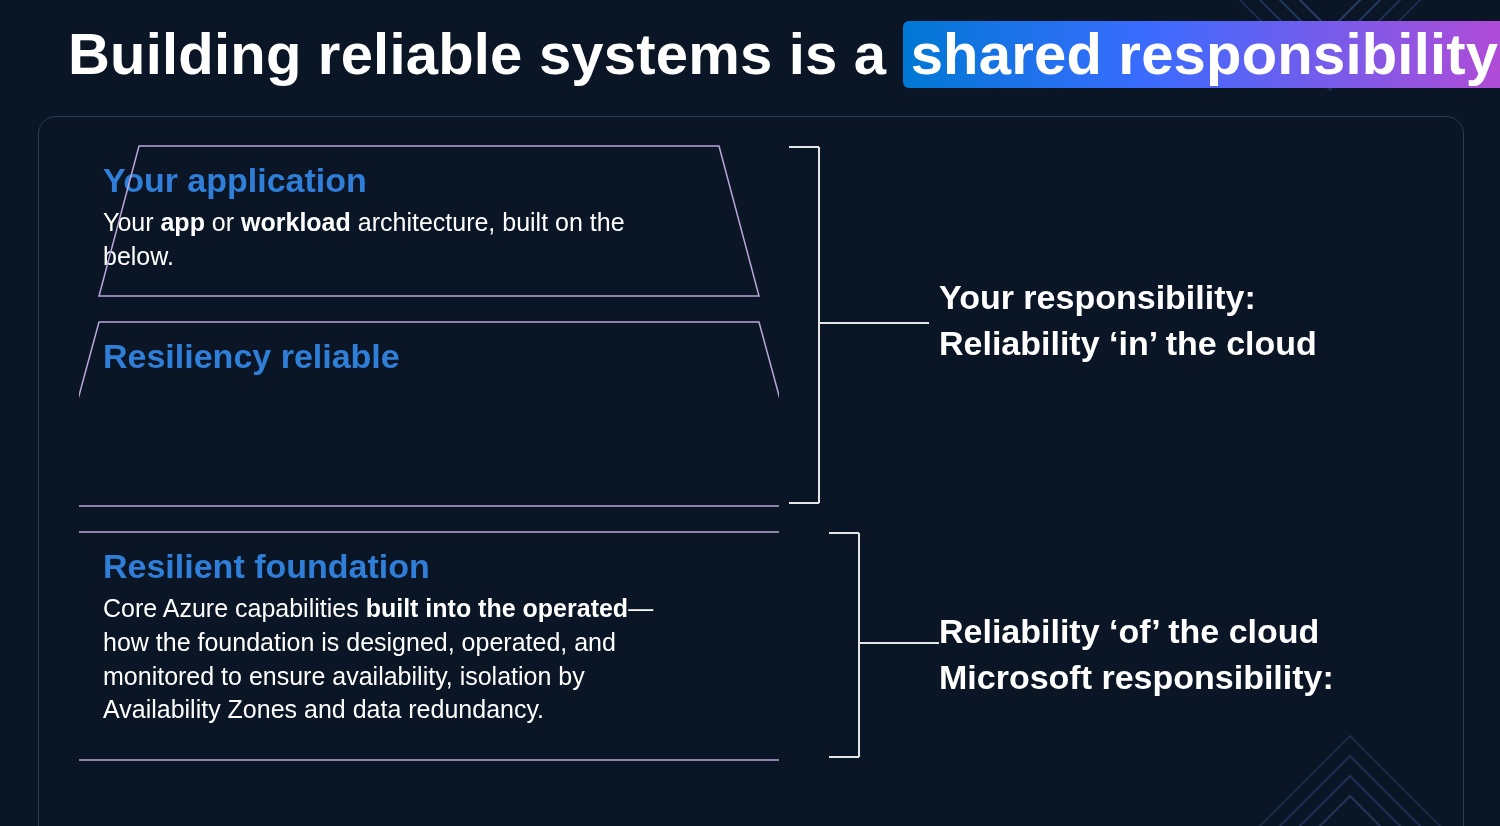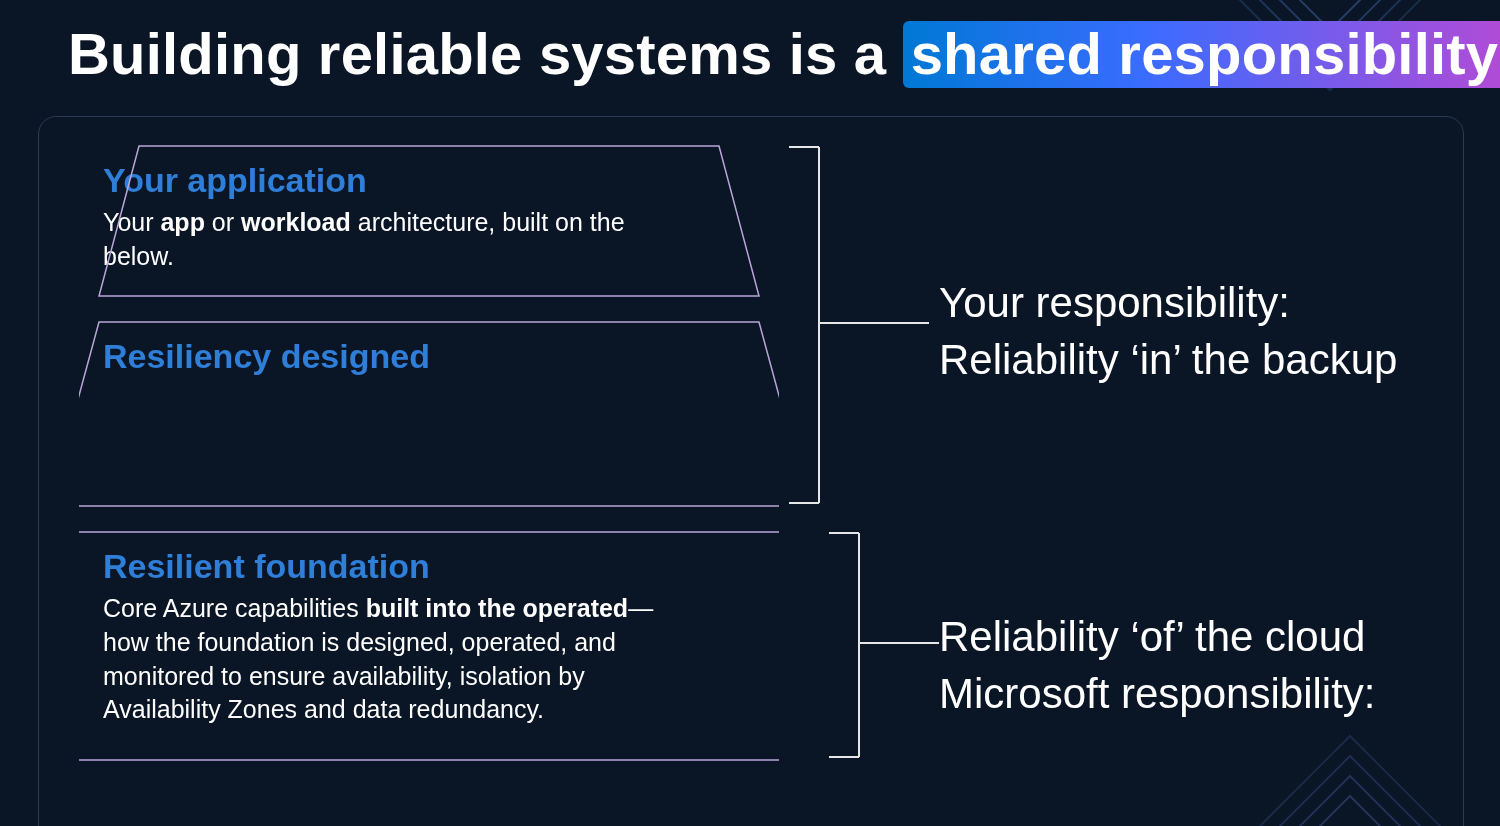--- a/index.html
+++ b/index.html
@@ -74,22 +74,22 @@
   .box1 { height: 152px; }
   .box2 { height: 186px; }
   .box3 { height: 230px; }
 
   .bracket {
     position: absolute;
     pointer-events: none;
   }
   .label {
     position: absolute;
-    font-size: 42px;
-    font-weight: 400;
+    font-size: 34px;
+    font-weight: 700;
     line-height: 1.35;
   }
 </style>
 </head>
 <body>
 
 <div class="bg-decor" style="top:-40px; right:-40px;">
   <svg width="420" height="260" viewBox="0 0 420 260">
     <g fill="none" stroke-width="2">
       <path d="M60 -20 L210 130 L360 -20" stroke="#24406a" opacity="0.6"></path>
@@ -124,40 +124,40 @@
         <polygon points="60,1 640,1 680,151 20,151" fill="none" stroke="#b9a6d8" stroke-width="1.5"></polygon>
       </svg>
       <h2>Your application</h2>
       <p>Your <b>app</b> or <b>workload</b> architecture, built on the below.</p>
     </div>
 
     <div class="box box2">
       <svg class="outline" viewBox="0 0 700 186" preserveAspectRatio="none">
         <polygon points="20,1 680,1 730,185 -30,185" fill="none" stroke="#b9a6d8" stroke-width="1.5"></polygon>
       </svg>
-      <h2>Resiliency designed</h2>
+      <h2>Resiliency reliable</h2>
     </div>
 
     <div class="box box3">
       <svg class="outline" viewBox="0 0 700 230" preserveAspectRatio="none">
         <polygon points="-30,1 730,1 792,229 -92,229" fill="none" stroke="#b9a6d8" stroke-width="1.5"></polygon>
       </svg>
       <h2>Resilient foundation</h2>
       <p>Core Azure capabilities <b>built into the operated</b>— how the foundation is designed, operated, and monitored to ensure availability, isolation by Availability Zones and data redundancy.</p>
     </div>
 
   </div>
 
   <svg class="bracket" style="left:740px; top:28px;" width="160" height="362">
     <path d="M10 2 L40 2 M40 2 L40 178 M40 178 L150 178 M40 178 L40 358 M10 358 L40 358" fill="none" stroke="#e6e6e6" stroke-width="2"></path>
   </svg>
 
   <div class="label" style="left:900px; top:158px;">
     <div>Your responsibility:</div>
-    <div>Reliability ‘in’ the backup</div>
+    <div>Reliability ‘in’ the cloud</div>
   </div>
 
   <svg class="bracket" style="left:780px; top:414px;" width="130" height="230">
     <path d="M10 2 L40 2 M40 2 L40 112 M40 112 L120 112 M40 112 L40 226 M10 226 L40 226" fill="none" stroke="#e6e6e6" stroke-width="2"></path>
   </svg>
 
   <div class="label" style="left:900px; top:492px;">
     <div>Reliability ‘of’ the cloud</div>
     <div>Microsoft responsibility:</div>
   </div>

